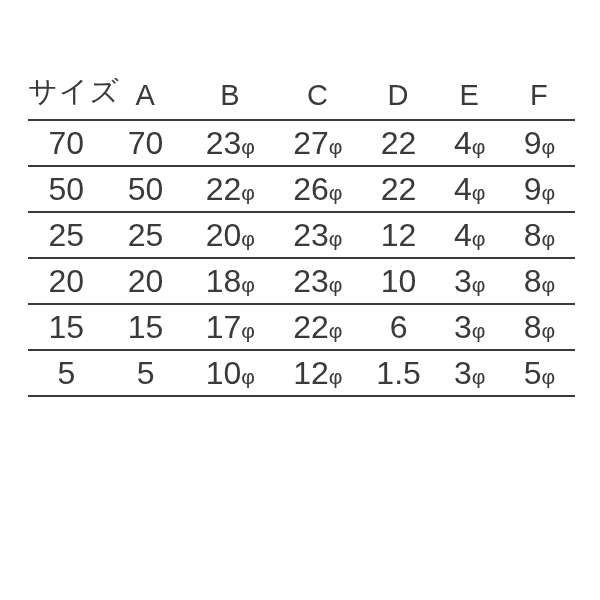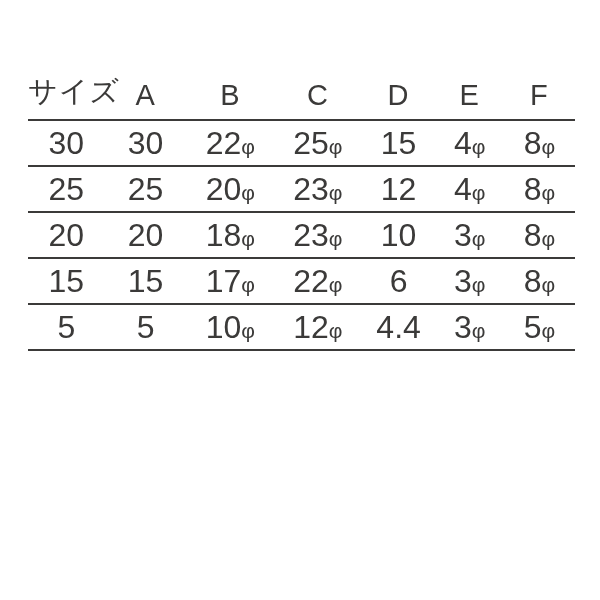--- a/index.html
+++ b/index.html
@@ -73,27 +73,36 @@
           <th>A</th>
           <th>B</th>
           <th>C</th>
           <th>D</th>
           <th>E</th>
           <th>F</th>
         </tr>
     </thead>
     <tbody>
         <tr>
-          <td>30</td>
-          <td>30</td>
+          <td>70</td>
+          <td>70</td>
+          <td>23<span class="phi">φ</span></td>
+          <td>27<span class="phi">φ</span></td>
+          <td>22</td>
+          <td>4<span class="phi">φ</span></td>
+          <td>9<span class="phi">φ</span></td>
+        </tr>
+        <tr>
+          <td>50</td>
+          <td>50</td>
           <td>22<span class="phi">φ</span></td>
-          <td>25<span class="phi">φ</span></td>
-          <td>15</td>
+          <td>26<span class="phi">φ</span></td>
+          <td>22</td>
           <td>4<span class="phi">φ</span></td>
-          <td>8<span class="phi">φ</span></td>
+          <td>9<span class="phi">φ</span></td>
         </tr>
         <tr>
           <td>25</td>
           <td>25</td>
           <td>20<span class="phi">φ</span></td>
           <td>23<span class="phi">φ</span></td>
           <td>12</td>
           <td>4<span class="phi">φ</span></td>
           <td>8<span class="phi">φ</span></td>
         </tr>
@@ -113,19 +122,19 @@
           <td>22<span class="phi">φ</span></td>
           <td>6</td>
           <td>3<span class="phi">φ</span></td>
           <td>8<span class="phi">φ</span></td>
         </tr>
         <tr>
           <td>5</td>
           <td>5</td>
           <td>10<span class="phi">φ</span></td>
           <td>12<span class="phi">φ</span></td>
-          <td>4.4</td>
+          <td>1.5</td>
           <td>3<span class="phi">φ</span></td>
           <td>5<span class="phi">φ</span></td>
         </tr>
       </tbody>
   </table>
 </div>
 
 </body></html>

